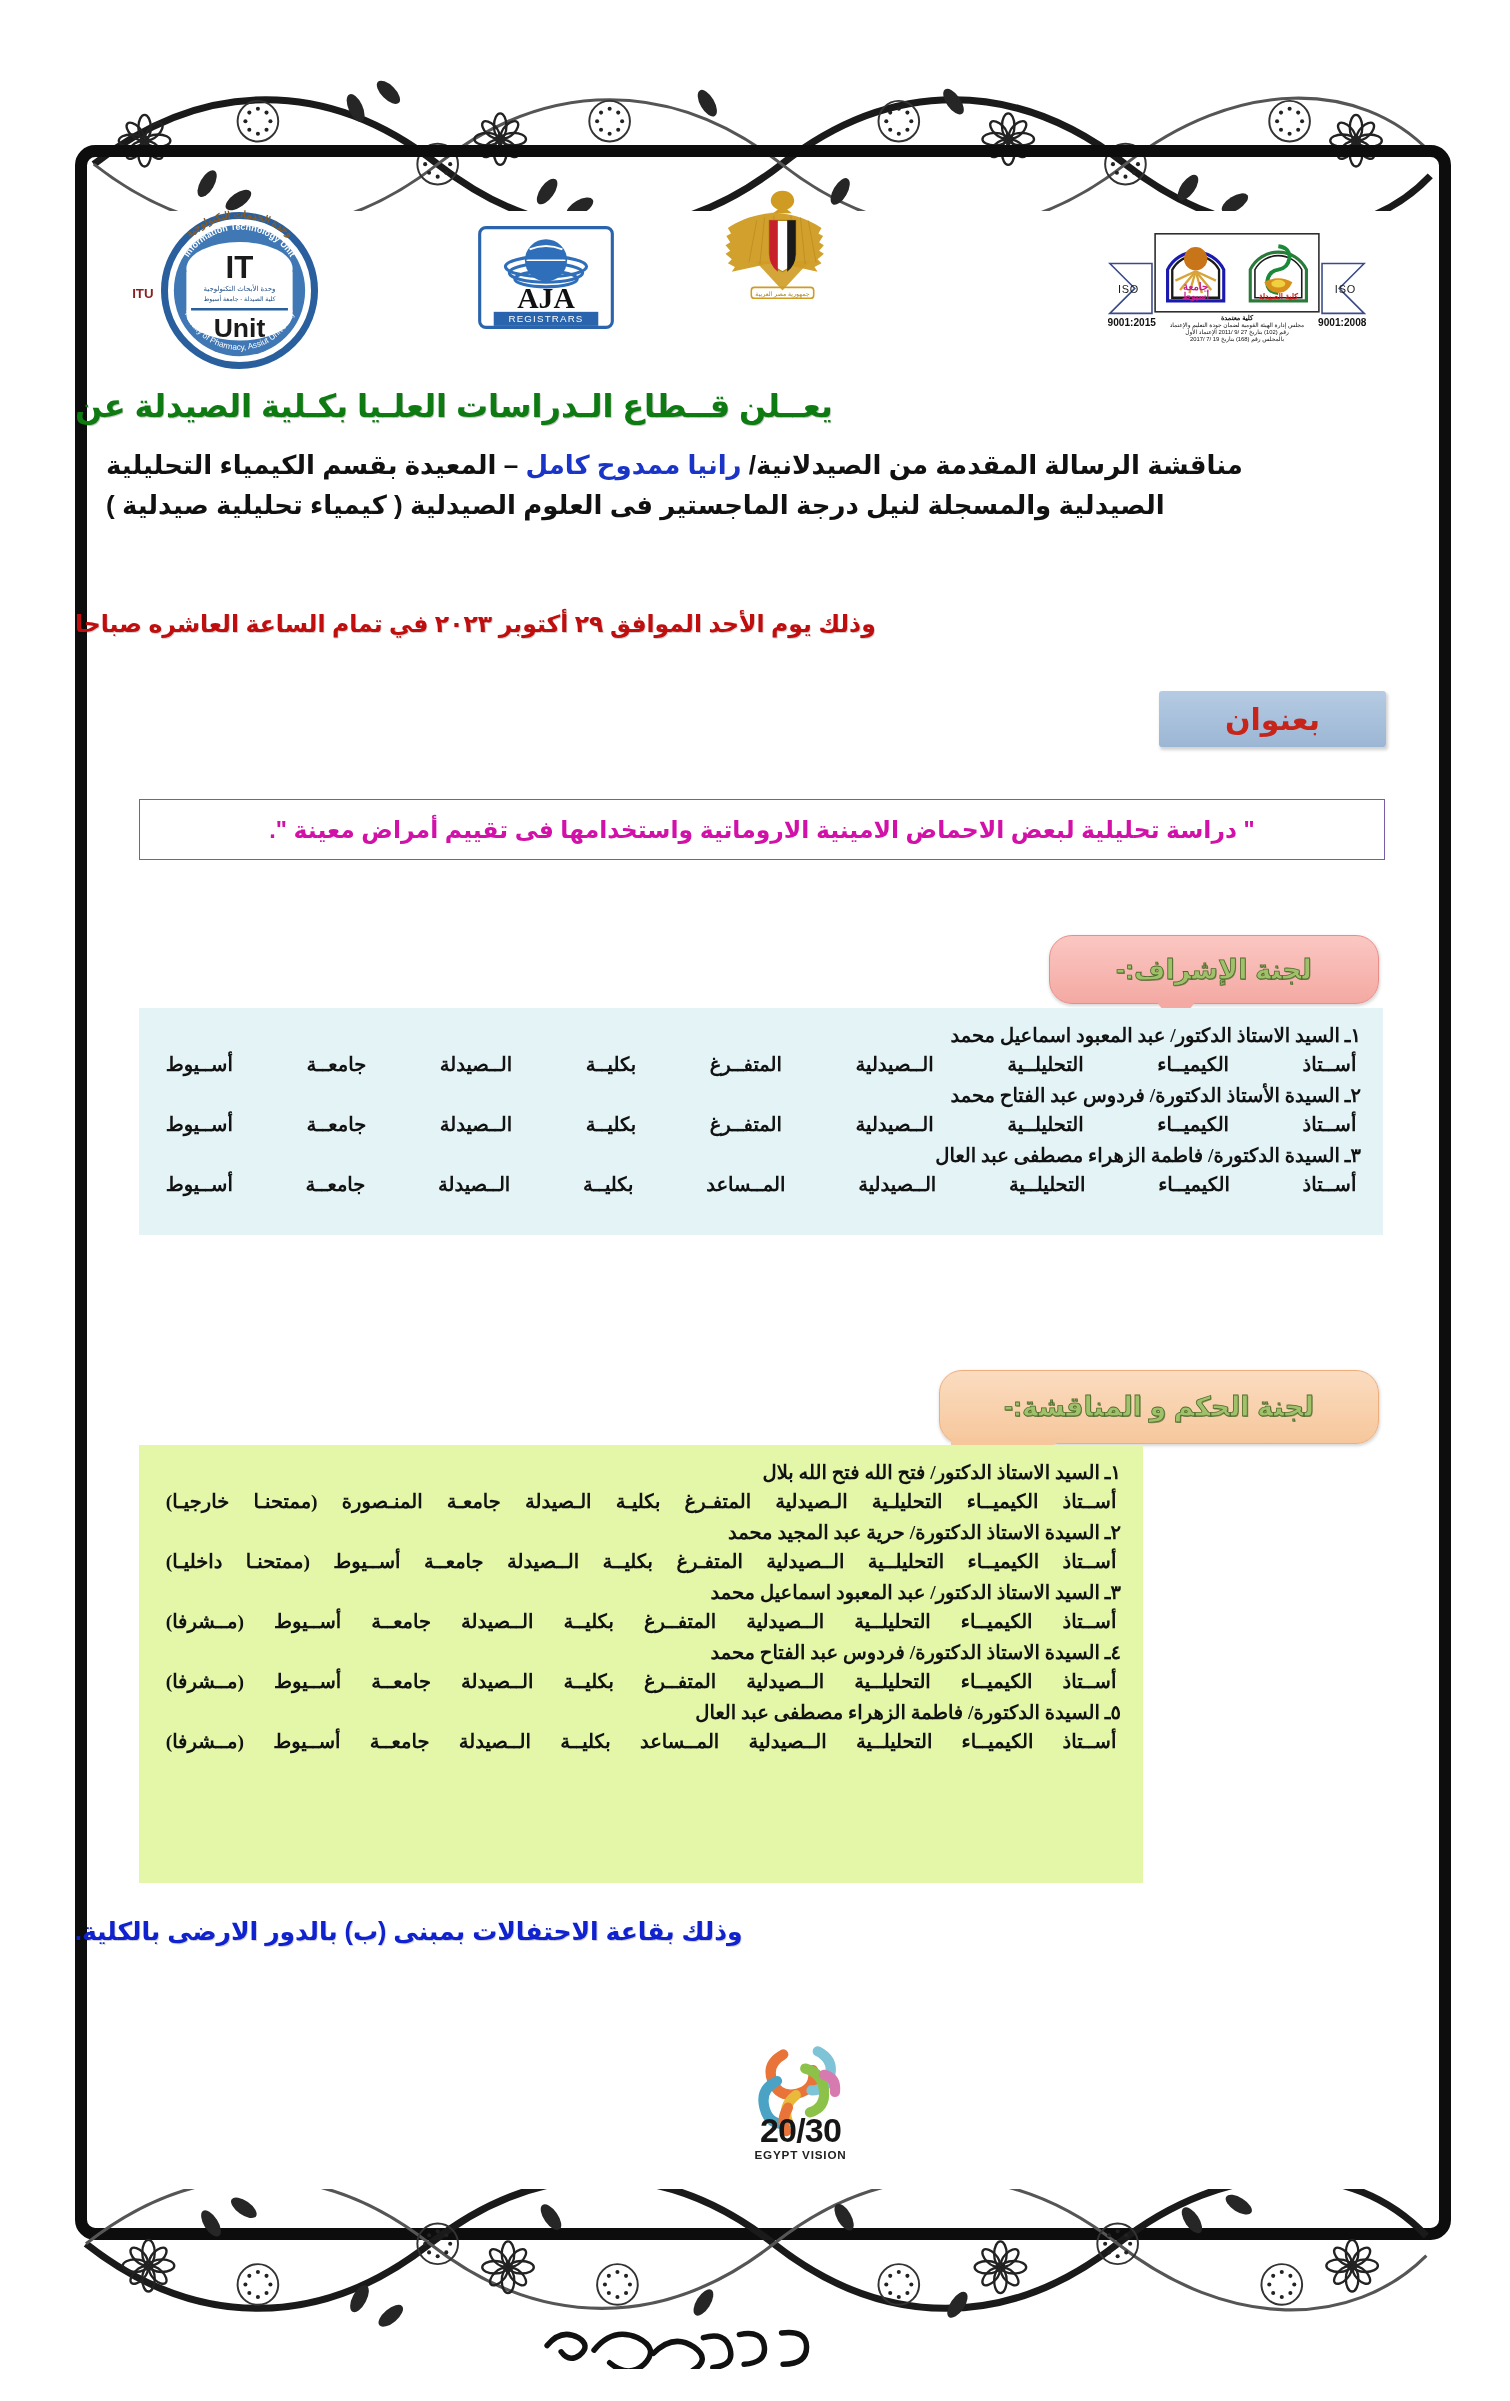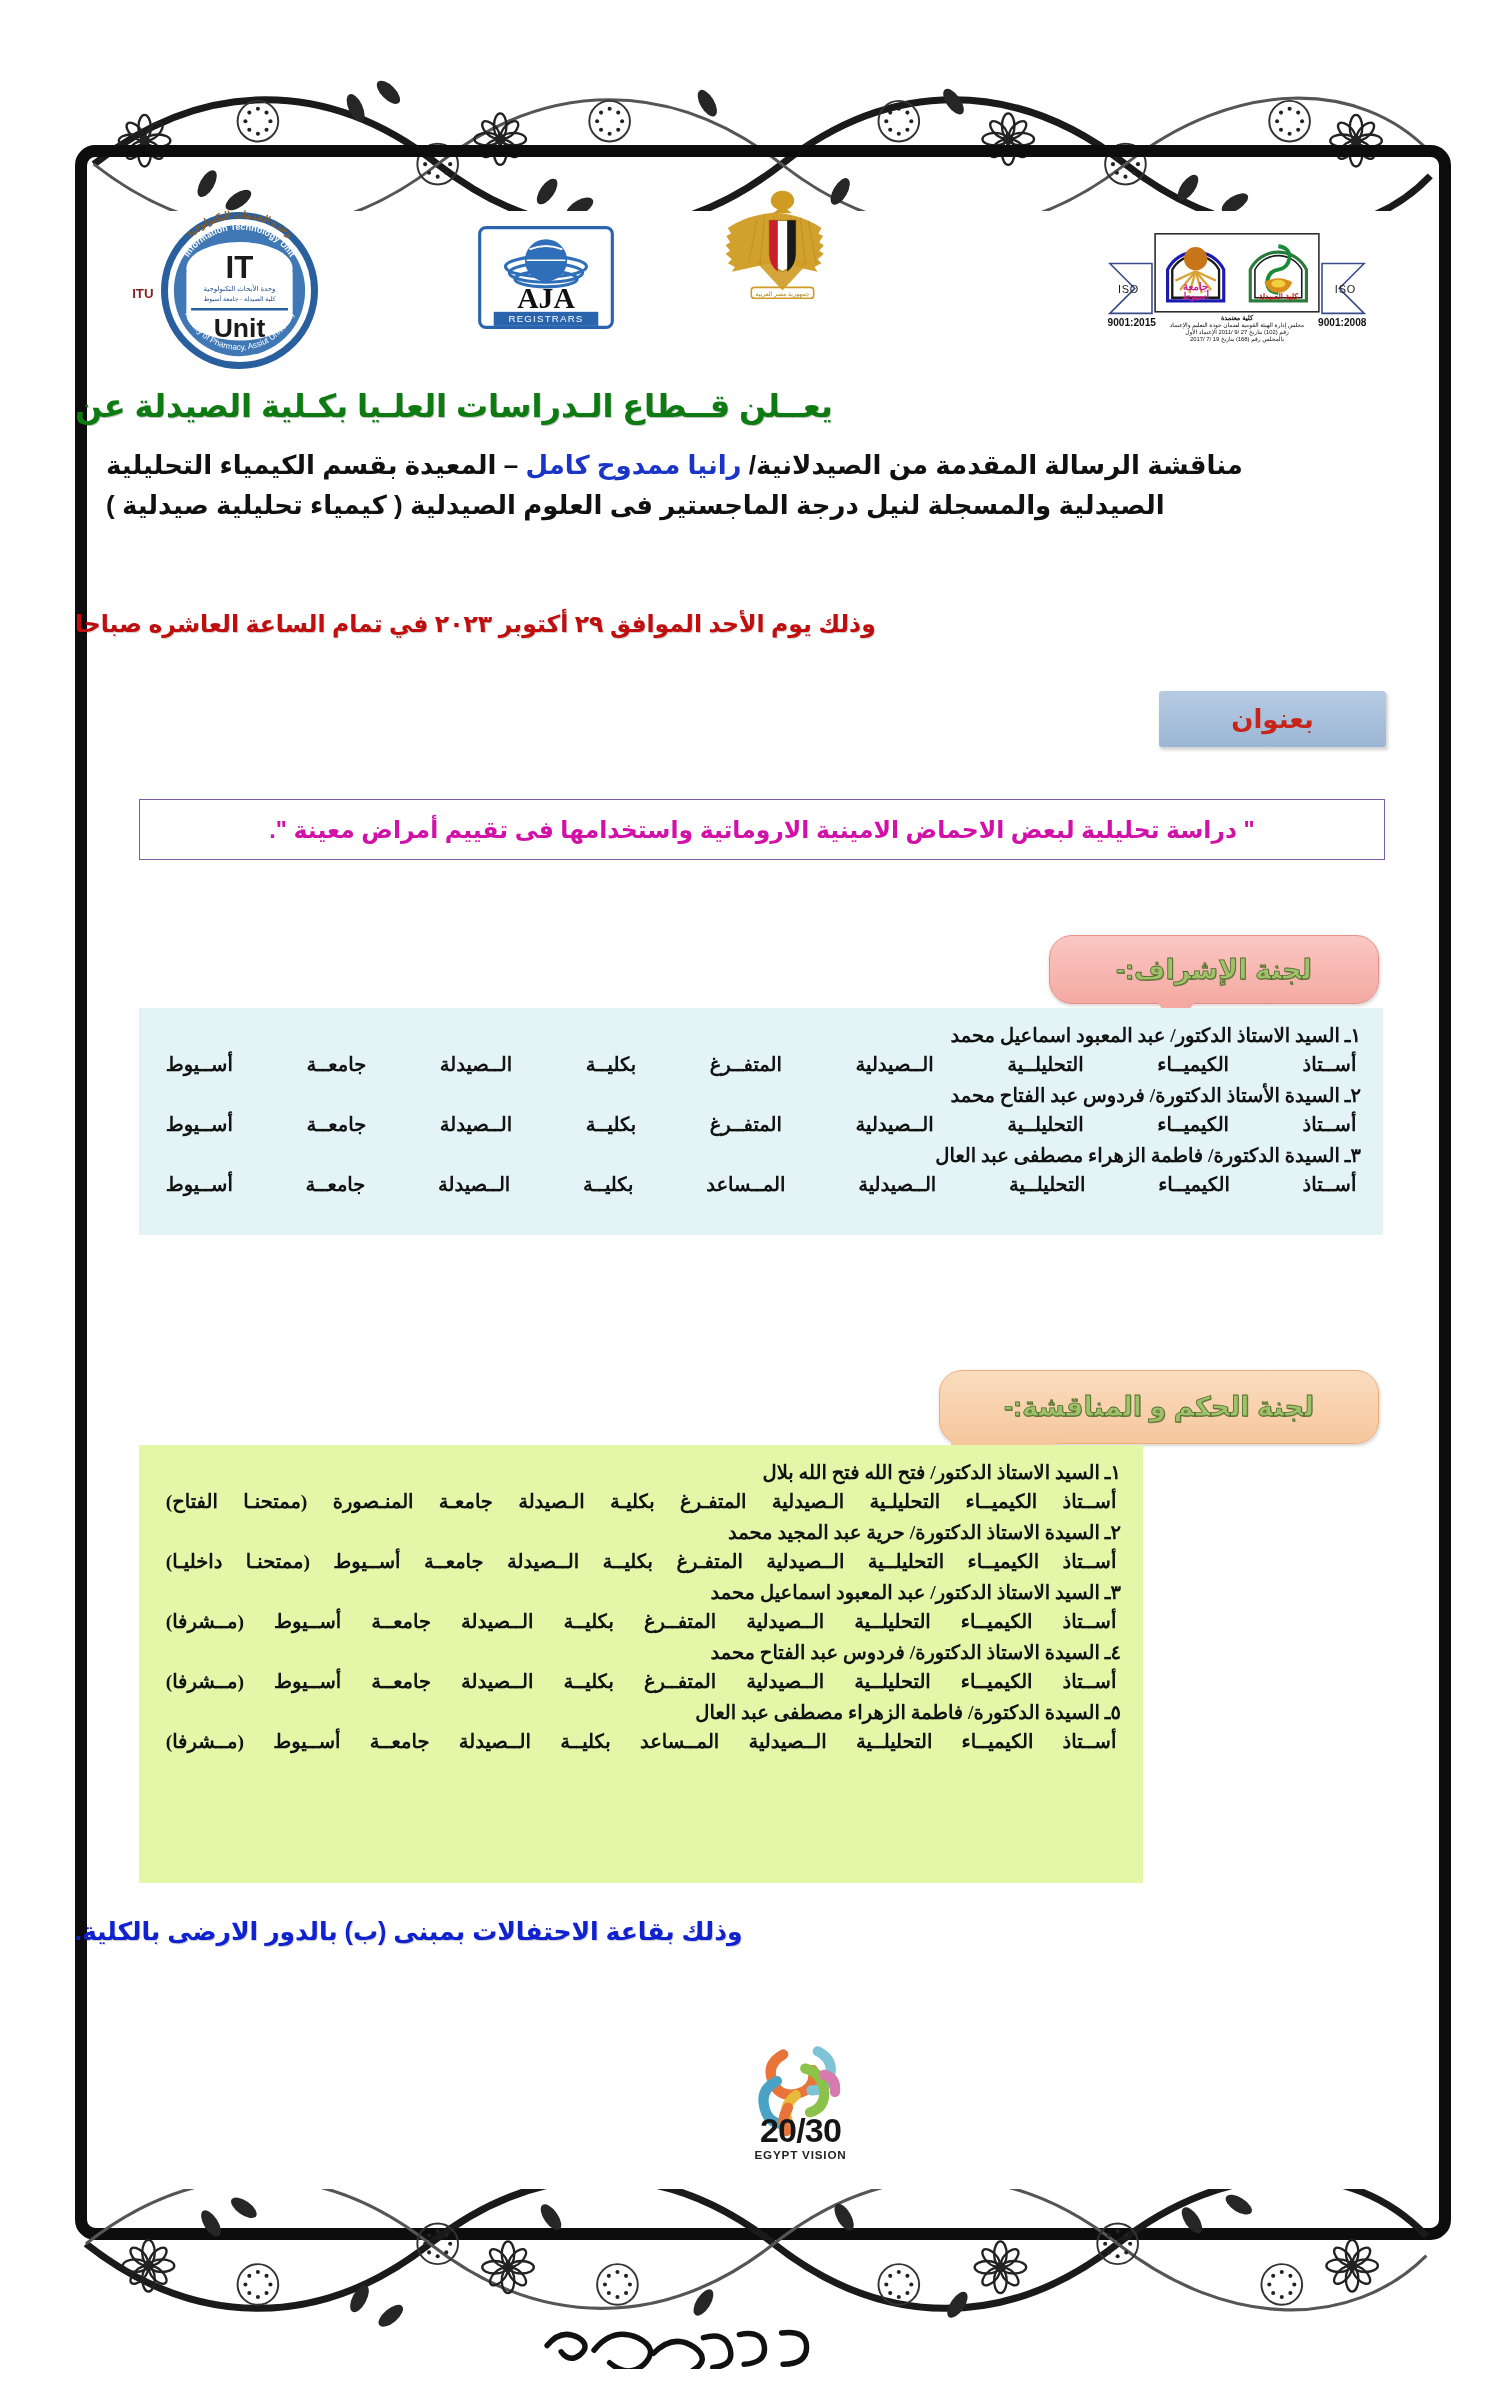--- a/index.html
+++ b/index.html
@@ -56,21 +56,21 @@
   }
 
   
   #title-banner{
     position:absolute;right:124px;top:691px;width:227px;height:56px;
     background:linear-gradient(180deg,#b6cbe3 0%,#9bb6d4 100%);
     border-radius:3.1px;display:flex;align-items:center;justify-content:center;
     box-shadow:1.6px 2.3px 3.1px rgba(0,0,0,.18);
   }
   #title-banner span{
-    font-size:26px;font-weight:bold;color:#c8251a;
+    font-size:30px;font-weight:bold;color:#c8251a;
     font-family:"Liberation Sans","DejaVu Sans",sans-serif;
   }
 
   
   #thesis-title-box{
     position:absolute;left:139px;top:799px;width:1244px;min-height:59px;
     border:1.6px solid #7b5ca8;background:#ffffff;
     display:flex;align-items:center;justify-content:center;
   }
   #thesis-title-box span{
@@ -376,21 +376,21 @@
 </div>
 
 <div class="callout" id="judging-badge">
   <span>لجنة الحكم و المناقشة:-</span>
 </div>
 <div class="callout-tail" id="judging-tail"></div>
 
 <div class="panel" id="judging-panel">
   <div class="member">
     <div class="member-name">١ـ السيد الاستاذ الدكتور/ فتح الله فتح الله بلال</div>
-    <div class="member-role">أســتاذ الكيميــاء التحليلـية الـصيدلية المتفـرغ بكليـة الـصيدلة جامعـة المنـصورة (ممتحنـا الفتاح)</div>
+    <div class="member-role">أســتاذ الكيميــاء التحليلـية الـصيدلية المتفـرغ بكليـة الـصيدلة جامعـة المنـصورة (ممتحنـا خارجيـا)</div>
   </div>
   <div class="member">
     <div class="member-name">٢ـ السيدة الاستاذ الدكتورة/ حرية عبد المجيد محمد</div>
     <div class="member-role">أســتاذ الكيميــاء التحليلــية الــصيدلية المتفـرغ بكليــة الــصيدلة جامعــة أســيوط (ممتحنـا داخليـا)</div>
   </div>
   <div class="member">
     <div class="member-name">٣ـ السيد الاستاذ الدكتور/ عبد المعبود اسماعيل محمد</div>
     <div class="member-role">أســتاذ الكيميــاء التحليلــية الــصيدلية المتفــرغ بكليــة الــصيدلة جامعــة أســيوط (مــشرفا)</div>
   </div>
   <div class="member">

